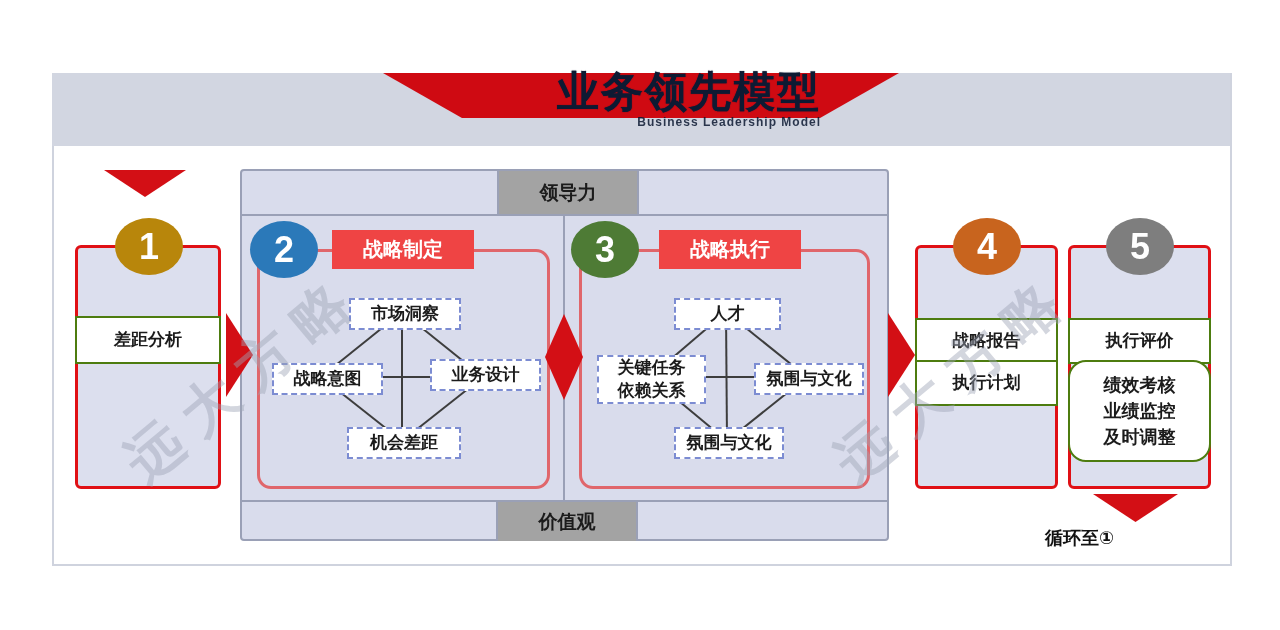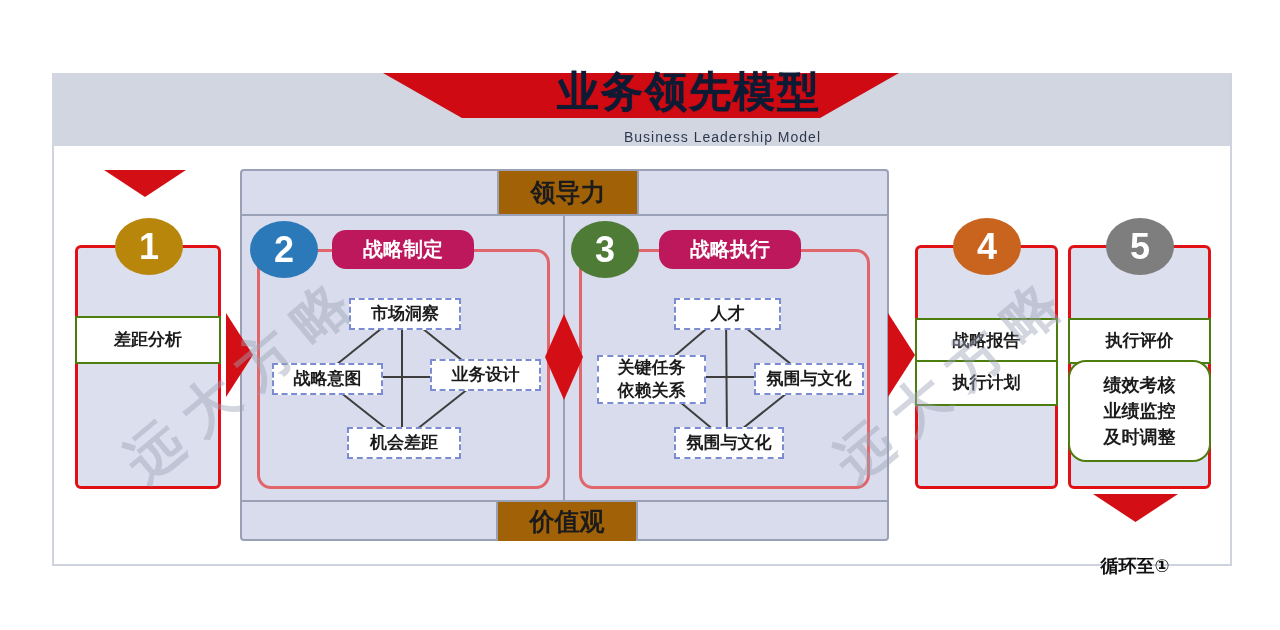--- a/index.html
+++ b/index.html
@@ -7,21 +7,21 @@
         font-family:"Liberation Sans","DejaVu Sans",sans-serif;color:#1b1b1b;}
   .abs{position:absolute;}
 
   
   .band{left:52px;top:73px;width:1178px;height:73px;background:#d2d6e1;z-index:1;}
   .banner-ribbon{left:383px;top:73px;width:516px;height:45px;background:#cf0a12;z-index:2;
         clip-path:polygon(0% 0%,100% 0%,84.7% 100%,15.3% 100%);}
   .banner-title{left:461px;top:70px;width:360px;text-align:right;z-index:3;color:#0d1a33;}
   .banner-title .main{font-size:42px;font-weight:bold;letter-spacing:2px;line-height:1.05;
         text-shadow:0 0 1px #0d1a33;}
-  .banner-title .sub{font-size:14px;font-weight:normal;letter-spacing:1px;opacity:.85;margin-top:15px;}
+  .banner-title .sub{font-size:12px;font-weight:bold;letter-spacing:1px;opacity:.85;margin-top:1px;}
 
   
   .card{left:52px;top:73px;width:1176px;height:489px;background:#ffffff;border:2px solid #cfd3de;z-index:0;}
 
   
   .wm{z-index:40;font-size:56px;font-weight:bold;letter-spacing:16px;color:rgba(158,164,182,0.45);
       transform:rotate(-40deg);white-space:nowrap;pointer-events:none;}
 
   
   .col{border:3px solid #e01015;border-radius:6px;background:#dcdfee;z-index:5;}
@@ -29,35 +29,35 @@
       display:flex;align-items:center;justify-content:center;font-weight:bold;font-size:17px;
       white-space:pre-line;text-align:center;line-height:1.45;}
   .circle{width:68px;height:57px;border-radius:50%;display:flex;align-items:center;justify-content:center;
       color:#ffffff;font-size:36px;font-weight:bold;z-index:8;}
 
   
   .framework{left:240px;top:169px;width:645px;height:368px;background:#d9dcec;
       border:2px solid #9aa0b6;border-radius:4px;z-index:4;}
   .hline{position:absolute;left:0;right:0;height:2px;background:#9aa0b6;}
   .vline{position:absolute;width:2px;background:#9aa0b6;}
-  .strip-box{position:absolute;width:138px;background:#a16207;border:2px solid #9aa0b6;
-      display:flex;align-items:center;justify-content:center;font-weight:bold;font-size:25px;}
+  .strip-box{position:absolute;width:138px;background:#a3a3a3;border:2px solid #9aa0b6;
+      display:flex;align-items:center;justify-content:center;font-weight:bold;font-size:19px;}
   .panel{position:absolute;border:3px solid #e0666b;border-radius:14px;}
-  .navy-label{position:absolute;width:142px;height:39px;background:#be185d;color:#ffffff;
-      display:flex;align-items:center;justify-content:center;font-weight:bold;font-size:20px;z-index:7;border-radius:14px;}
+  .navy-label{position:absolute;width:142px;height:39px;background:#ef4444;color:#ffffff;
+      display:flex;align-items:center;justify-content:center;font-weight:bold;font-size:20px;z-index:7;}
   .dashed-box{position:absolute;background:#ffffff;border:2px dashed #7c8cd2;display:flex;
       align-items:center;justify-content:center;font-weight:bold;font-size:17px;white-space:pre-line;
       text-align:center;line-height:1.3;z-index:6;}
   .net{position:absolute;left:0;top:0;z-index:5;}
 
   
   .tri-down{background:#d30f15;clip-path:polygon(0% 0%,100% 0%,50% 100%);z-index:6;}
   .tri-right{background:#d30f15;clip-path:polygon(0% 0%,100% 50%,0% 100%);z-index:6;}
   .diamond{background:#d30f15;clip-path:polygon(50% 0%,100% 50%,50% 100%,0% 50%);z-index:7;}
-  .loop-label{font-weight:bold;font-size:18px;color:#111111;text-align:center;z-index:6;margin-top:28px;}
+  .loop-label{font-weight:bold;font-size:18px;color:#111111;z-index:6;}
 </style>
 </head>
 <body>
 
 <div class="page">
 
   <div class="abs card"></div>
   <div class="abs band"></div>
   <div class="abs banner-ribbon"></div>
   <div class="abs banner-title">

